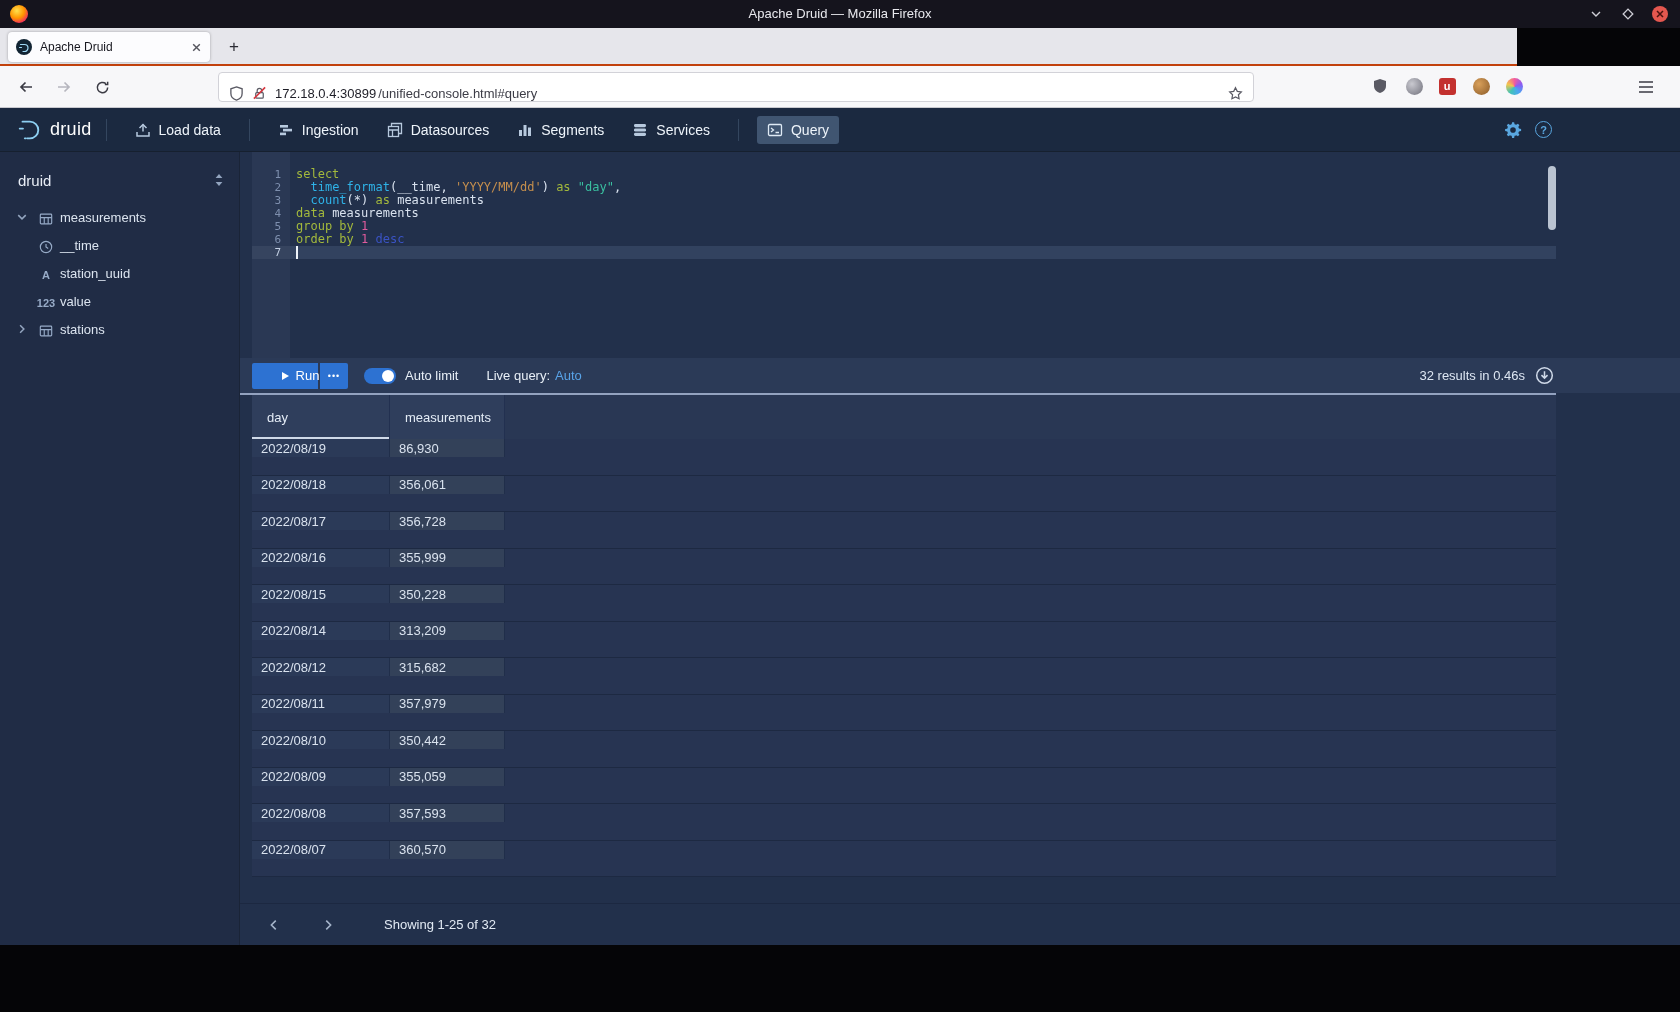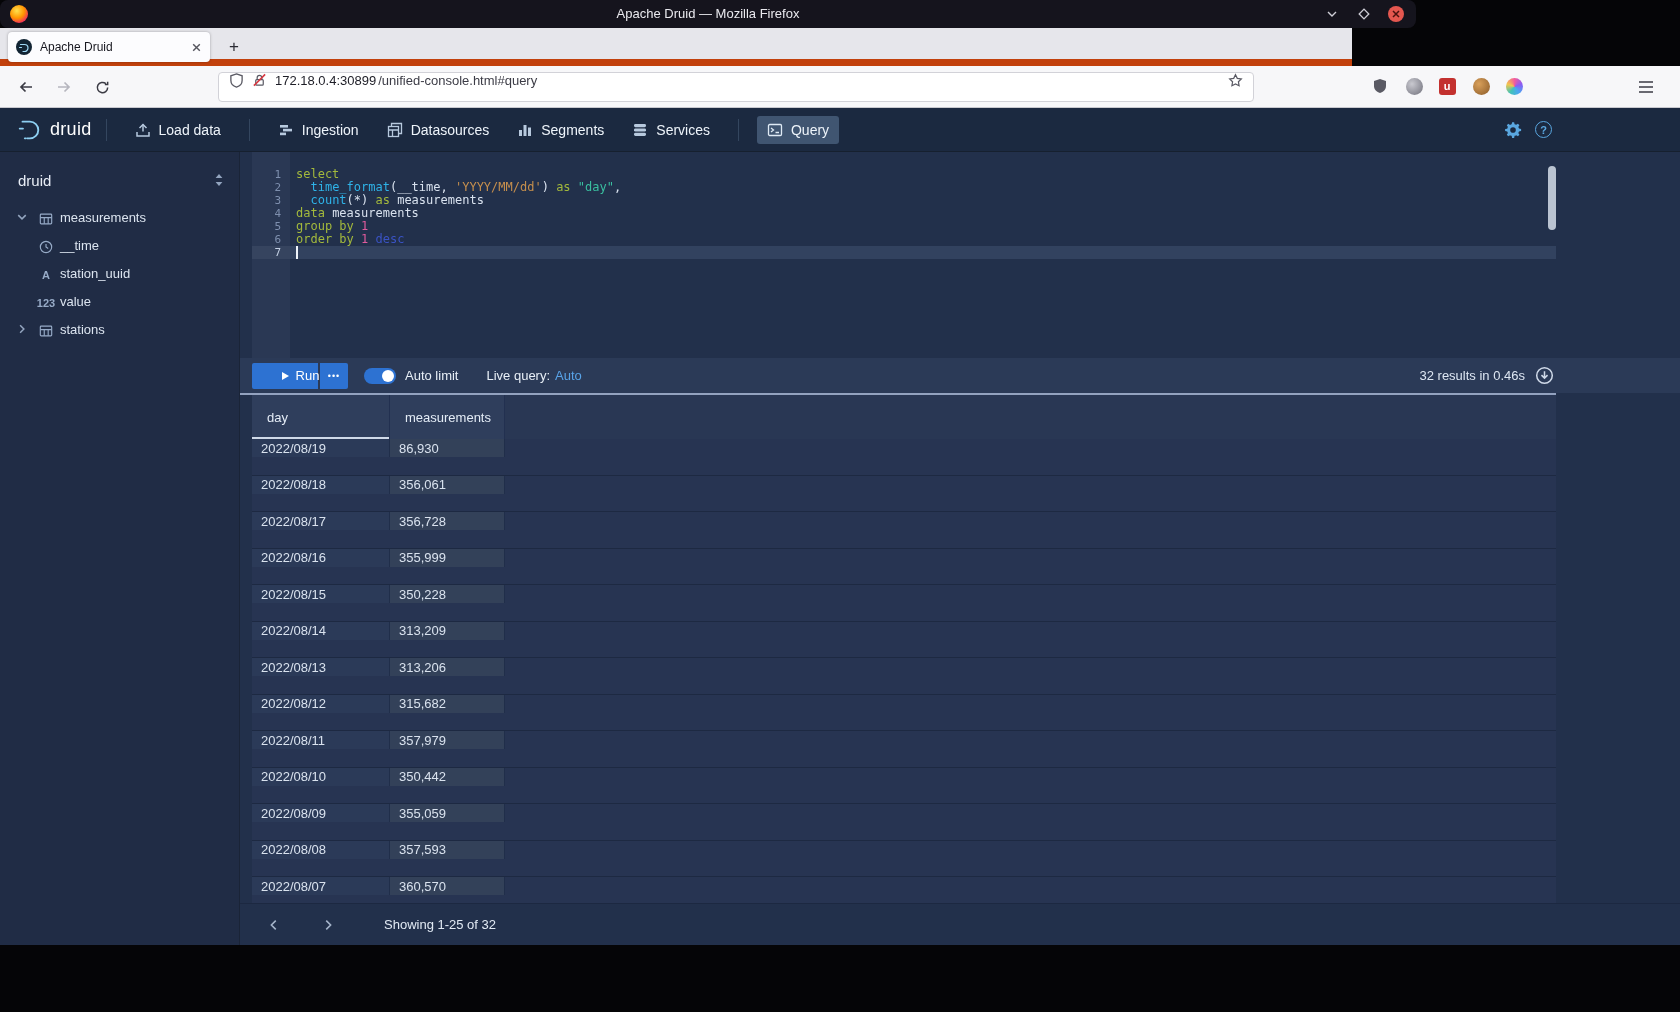--- a/index.html
+++ b/index.html
@@ -1,42 +1,42 @@
 <!DOCTYPE html>
 <html><head>
 <meta charset="utf-8">
 <style>
   * { box-sizing: border-box; margin: 0; padding: 0; }
   html,body { width:1680px; height:1012px; }
   body { position:relative; background:#050507; font-family:"Liberation Sans", sans-serif; overflow:hidden; }
   svg { display:block; }
 
   
-  .titlebar { position:absolute; left:0; top:0; width:1416px; height:28px; background:#15141d;border-radius:8px; }
+  .titlebar { position:absolute; left:0; top:0; width:1680px; height:28px; background:#15141d; }
   .ff-logo { position:absolute; left:10px; top:5px; width:18px; height:18px; border-radius:50%;
              background: radial-gradient(circle at 38% 32%, #ffe14d 0%, #ff9500 45%, #f43a4f 72%, #8a1ea0 100%); }
   .titlebar-title { position:absolute; left:0; right:0; top:0; height:28px; line-height:28px;
                     text-align:center; font-size:13px; color:#e9e9ee; }
   .win-controls { position:absolute; right:12px; top:0; height:28px; display:flex; align-items:center; gap:16px; }
   .win-btn { width:16px; height:16px; display:flex; align-items:center; justify-content:center; color:#cfcfd6; }
   .win-close { width:16px; height:16px; border-radius:50%; background:#e4574f; color:#4a120f; }
 
-  .tabbar { position:absolute; left:0; top:28px; width:1352px; height:38px; background:#e6e6eb; border-bottom:7px solid #c2410c; }
+  .tabbar { position:absolute; left:0; top:28px; width:1517px; height:38px; background:#e6e6eb; border-bottom:2px solid #c2410c; }
   .tab { position:absolute; left:8px; top:4px; width:202px; height:30px; background:#fcfcfe; border-radius:4px;
          box-shadow:0 0 3px rgba(0,0,0,.3); display:flex; align-items:center; padding:0 8px; gap:8px; }
   .tab-title { flex:1; font-size:12px; color:#17171f; white-space:nowrap; overflow:hidden; }
   .tab-close { color:#55555e; }
   .new-tab { position:absolute; left:222px; top:7px; width:24px; height:24px; border-radius:4px;
              display:flex; align-items:center; justify-content:center; font-size:17px; color:#2b2b33; }
 
   .navbar { position:absolute; left:0; top:66px; width:1680px; height:42px; background:#f7f7f9; border-bottom:1px solid #c9c9cf; }
   .nav-ico { position:absolute; top:9px; width:24px; height:24px; display:flex; align-items:center; justify-content:center; color:#3b3b44; }
   .nav-ico.disabled { color:#b6b6be; }
   .urlfield { position:absolute; left:218px; top:6px; width:1036px; height:30px; background:#ffffff;
-              border:1px solid #d2d2d8; border-radius:4px; display:flex; align-items:flex-start; padding:0 10px; gap:8px; }
+              border:1px solid #d2d2d8; border-radius:4px; display:flex; align-items:flex-end; padding:0 10px; gap:8px; }
   .url-text { font-size:13px; color:#1d1d26; white-space:nowrap; }
   .url-path { color:#3c3c46; }
   .url-star { margin-left:auto; color:#5a5a64; }
   .ext { position:absolute; top:10px; width:20px; height:20px; display:flex; align-items:center; justify-content:center; }
   .ext-circle { width:17px; height:17px; border-radius:50%; }
   .ublock { width:17px; height:17px; border-radius:3px; background:#c3312f; color:#fff; font-size:11px; font-weight:bold;
             display:flex; align-items:center; justify-content:center; }
   .hamburger { position:absolute; left:1634px; top:9px; width:24px; height:24px; display:flex; align-items:center; justify-content:center; color:#3b3b44; }
 
   
@@ -452,24 +452,20 @@
       </div>
       <div class="row">
         <div class="cell cell-day">2022/08/15</div>
         <div class="cell cell-meas">350,228</div>
       </div>
       <div class="row">
         <div class="cell cell-day">2022/08/14</div>
         <div class="cell cell-meas">313,209</div>
       </div>
       <div class="row">
-        <div class="cell cell-day">2022/08/13</div>
-        <div class="cell cell-meas">313,206</div>
-      </div>
-      <div class="row">
         <div class="cell cell-day">2022/08/12</div>
         <div class="cell cell-meas">315,682</div>
       </div>
       <div class="row">
         <div class="cell cell-day">2022/08/11</div>
         <div class="cell cell-meas">357,979</div>
       </div>
       <div class="row">
         <div class="cell cell-day">2022/08/10</div>
         <div class="cell cell-meas">350,442</div>

